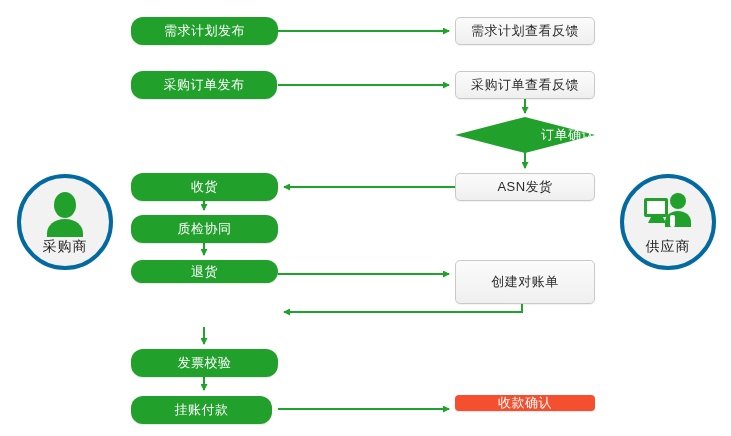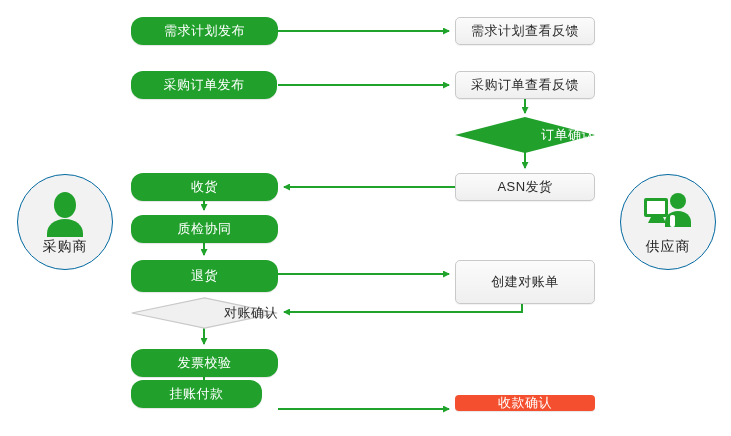--- a/index.html
+++ b/index.html
@@ -52,21 +52,21 @@
   .diamond .dlabel{position:relative;z-index:2;}
   .diamond.green .dlabel{color:#ffffff;}
   .diamond.gray  .dlabel{color:#2b2b2b;}
 
   
   .avatar{
     position:absolute;
     width:96px;height:96px;
     border-radius:50%;
     background:#f2f2f2;
-    border:1px solid #0369a1;
+    border:4px solid #0369a1;
     display:flex;flex-direction:column;
     align-items:center;justify-content:center;
     box-sizing:border-box;
   }
   .avatar .glyph{width:52px;height:46px;display:block;margin-bottom:1px;}
   .avatar .aname{
     font-size:14px;color:#222;letter-spacing:1px;line-height:1;
     margin-top:1px;
   }
 </style>
@@ -149,30 +149,24 @@
     </svg>
     <span class="dlabel">订单确认</span>
   </div>
 
   <div class="node gray" style="left:455px;top:173px;width:140px;height:28px;">ASN发货</div>
 
   <div class="node green" style="left:131px;top:173px;width:147px;height:28px;">收货</div>
 
   <div class="node green" style="left:131px;top:215px;width:147px;height:28px;">质检协同</div>
 
-  <div class="node green" style="left:131px;top:260px;width:147px;height:32px;">退货</div>
+  <div class="node green" style="left:131px;top:260px;width:147px;height:23px;">退货</div>
 
   <div class="node gray" style="left:455px;top:260px;width:140px;height:44px;">创建对账单</div>
 
-  <div class="diamond gray" style="left:131px;top:297px;width:147px;height:32px;">
-    <svg class="dshape" viewBox="0 0 147 32" preserveAspectRatio="none" xmlns="http://www.w3.org/2000/svg">
-      <polygon points="73.5,0.8 146.2,16 73.5,31.2 0.8,16" fill="#f0f0f0" stroke="#c9c9c9" stroke-width="1.2"></polygon>
-    </svg>
-    <span class="dlabel">对账确认</span>
-  </div>
 
   <div class="node green" style="left:131px;top:349px;width:147px;height:28px;text-align:center;">发票校验</div>
 
-  <div class="node green" style="left:131px;top:380px;width:131px;height:28px;">挂账付款</div>
+  <div class="node green" style="left:131px;top:396px;width:141px;height:28px;">挂账付款</div>
 
   <div class="node red" style="left:455px;top:395px;width:140px;height:16px;">收款确认</div>
 
 </div>
 
 </body></html>

